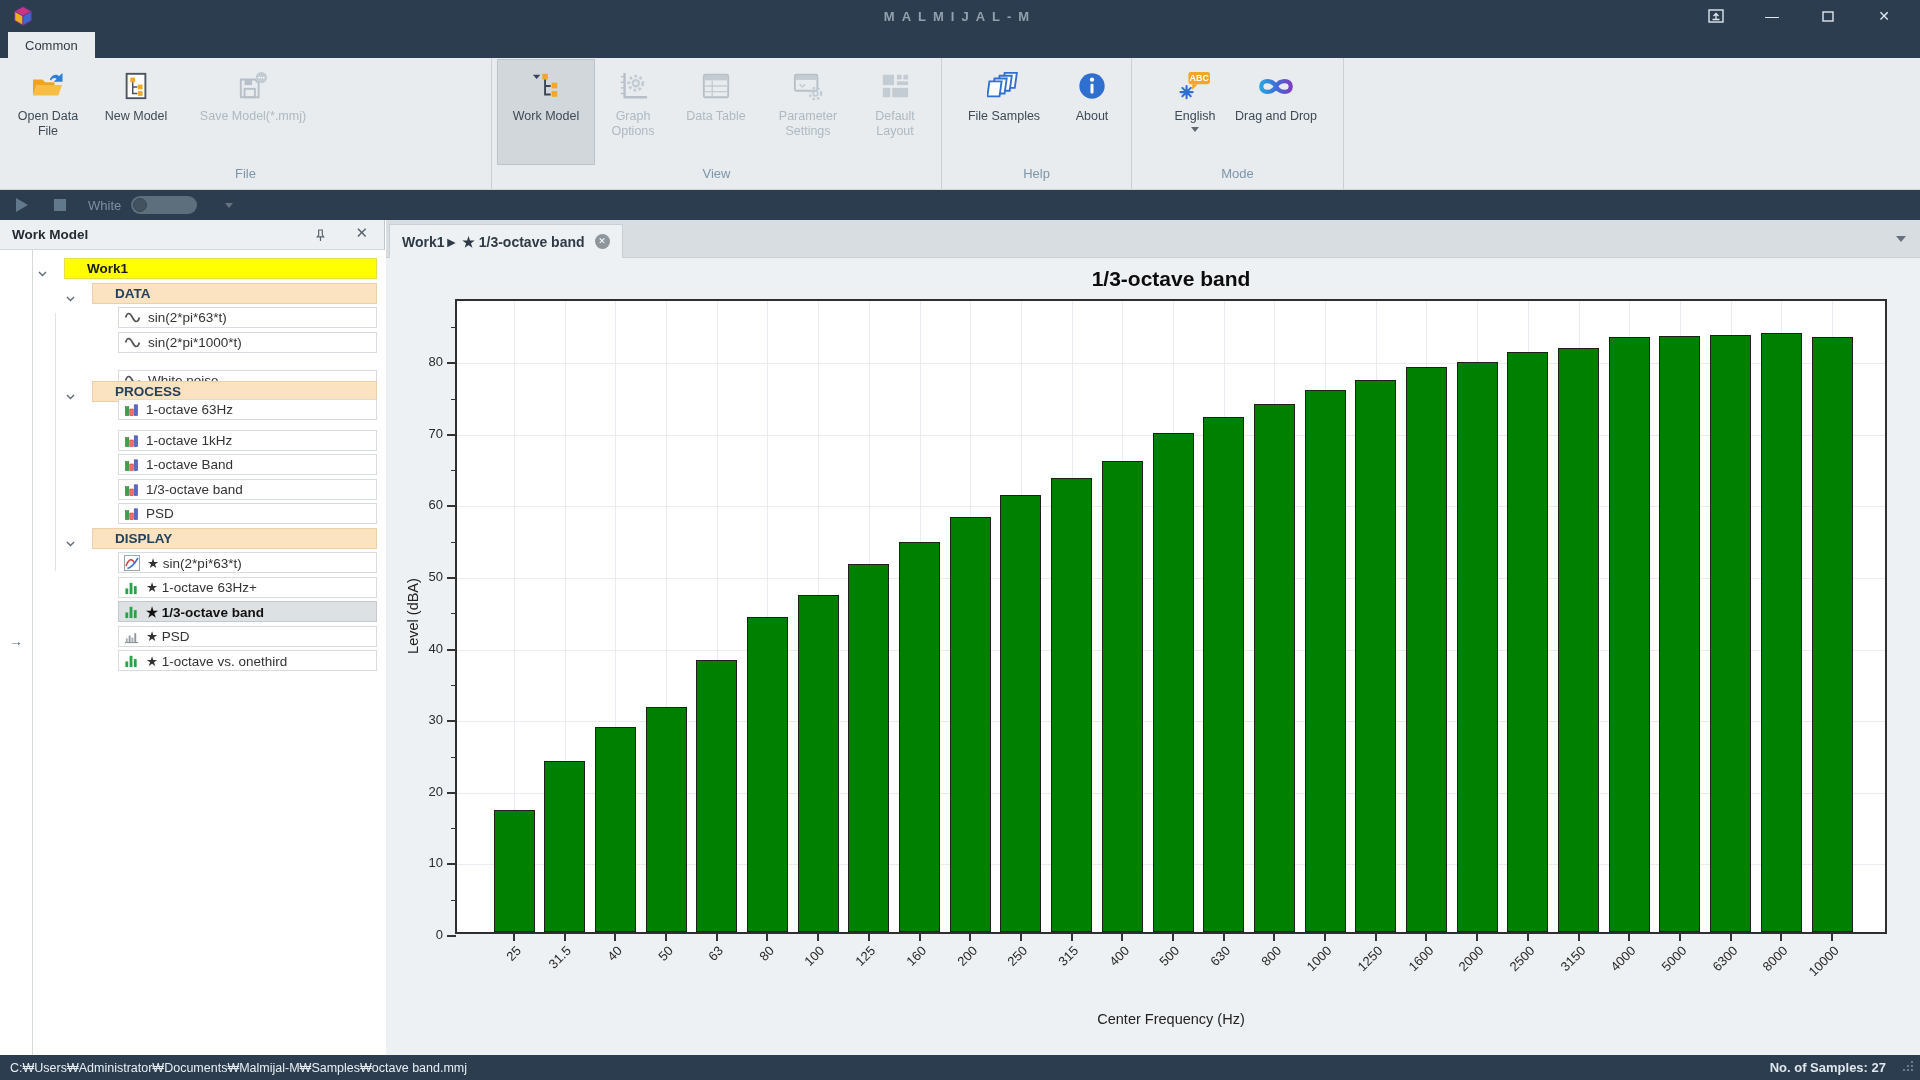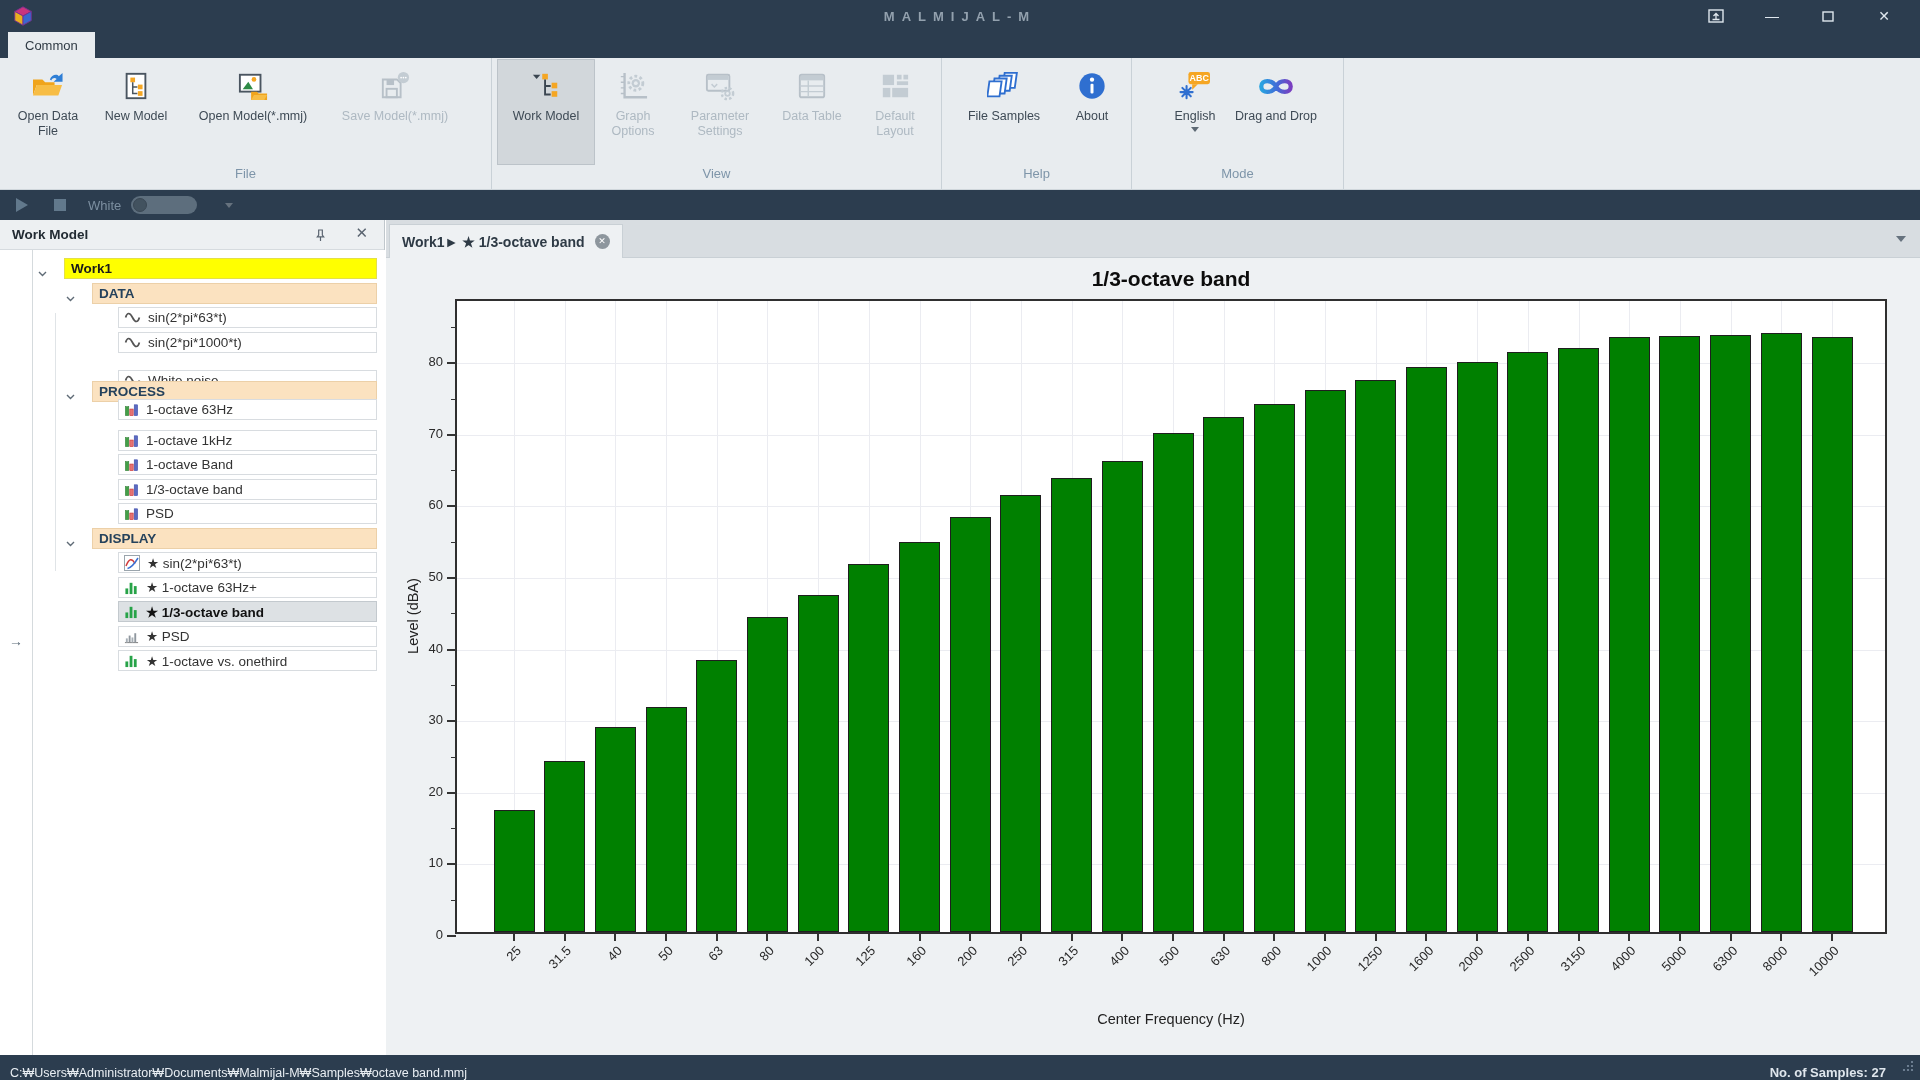--- a/index.html
+++ b/index.html
@@ -48,21 +48,21 @@
   .lp-title { font-size:13.5px; font-weight:bold; color:#222b33; margin-left:12px; }
   .lp-pin { position:absolute; right:58px; top:8px; cursor:default; }
   .lp-close { position:absolute; right:16px; top:4px; color:#5a6470; font-size:15px; cursor:default; }
   .tree { position:absolute; left:0; top:30px; width:385px; bottom:0; background:#fff; }
   .gutter-line { position:absolute; left:32px; top:0; bottom:0; width:1px; background:#d5dadd; }
   .guide2 { position:absolute; left:55px; top:63px; height:258px; width:1px; background:#e0e4e7; }
   .cur-arrow { position:absolute; left:9px; color:#5a6a78; font-size:14px; }
   .trow { position:absolute; height:21px; display:flex; align-items:center; }
   .tbox { position:absolute; left:0; top:0; right:0; bottom:0; border:1px solid #d8dce0; background:#fff; display:flex; align-items:center; }
   .trow .chev { position:absolute; left:-26px; top:5px; }
-  .tbox .tlabel { font-size:13.5px; color:#333; margin-left:6px; white-space:nowrap; }
+  .tbox .tlabel { font-size:13.5px; color:#333; margin-left:22px; white-space:nowrap; }
   .tbox .ticon { margin-left:5px; display:flex; align-items:center; }
   .tbox .ticon + .tlabel { margin-left:7px; }
   .trow.root  { left:64px; width:313px; }
   .trow.sect  { left:92px; width:285px; }
   .trow.leaf  { left:118px; width:259px; }
   .trow.root .tbox { background:#ffff00; border-color:#e3df4a; }
   .trow.root .tlabel { font-weight:bold; color:#1a1a1a; }
   .trow.sect .tbox { background:#fbe2c0; border-color:#ecd0a8; }
   .trow.sect .tlabel { font-weight:bold; color:#25425c; }
   .trow.selected .tbox { background:#dde1e4; border-color:#c3c9ce; }
@@ -87,21 +87,21 @@
   .vgrid { top:0; bottom:0; width:1px; background:#ebecf1; z-index:1; }
   .bar { bottom:0; width:41px; background:#008000; border:1.5px solid #1f1f1f; z-index:2; }
   .ytick { left:-10px; width:9px; height:2px; background:#333; }
   .ytick.minor { left:-6px; width:5px; height:1px; }
   .ylabel { left:-64px; width:50px; text-align:right; font-size:13px; color:#2a2a2a; }
   .xtick { bottom:-9px; height:7px; width:2px; background:#333; }
   .xlab-anchor { top:100%; margin-top:11px; width:0; height:0; }
   .xlab-anchor span { position:absolute; right:1px; top:0; transform-origin:100% 0; transform:rotate(-45deg); font-size:13px; color:#2a2a2a; white-space:nowrap; }
 
   
-  .statusbar { position:absolute; left:0; bottom:0; width:1920px; height:25px; background:#2c3d4f; display:flex; align-items:flex-end; }
+  .statusbar { position:absolute; left:0; bottom:0; width:1920px; height:25px; background:#2c3d4f; display:flex; align-items:center; }
   .sb-path { color:#e9eef3; font-size:12.5px; margin-left:10px; }
   .sb-right { position:absolute; right:34px; color:#dfe6ec; font-size:13px; font-weight:bold; }
   .sb-grip { position:absolute; right:6px; bottom:4px; cursor:default; }
 </style>
 </head>
 <body>
 
 <div class="app">
 
   <div class="titlebar">
@@ -153,32 +153,20 @@
             <svg viewBox="0 0 32 32" width="30" height="30">
               <rect x="6" y="3" width="20" height="26" fill="#fff" stroke="#4a5560" stroke-width="2"></rect>
               <rect x="10" y="7" width="5" height="5" fill="#f5a623"></rect>
               <path d="M12.5 12 v12 h5 M12.5 17 h5" stroke="#4a5560" fill="none" stroke-width="1.6"></path>
               <rect x="18" y="14.5" width="5" height="5" fill="#f5a623"></rect>
               <rect x="18" y="21.5" width="5" height="5" fill="#f5a623"></rect>
             </svg>
           </span>
           <span class="rlb">New Model</span>
         </div>
-        <div class="rbtn" style="width:142px">
-          <span class="ric">
-            <svg viewBox="0 0 34 32" width="32" height="30">
-              <rect x="3" y="4" width="22" height="18" fill="#fff" stroke="#4a5560" stroke-width="2"></rect>
-              <circle cx="18" cy="9" r="2.5" fill="#f5a623"></circle>
-              <path d="M6 19.5 l6-8 5 8 z" fill="#2e8b46"></path>
-              <path d="M15 22 h6 l2 2 h9 v7 h-17 z" fill="#f0a41c"></path>
-              <path d="M15 31 l3 -5.5 h14 L29 31 z" fill="#f7bd45"></path>
-            </svg>
-          </span>
-          <span class="rlb">Open Model(*.mmj)</span>
-        </div>
         <div class="rbtn disabled" style="width:142px">
           <span class="ric">
             <svg viewBox="0 0 34 32" width="32" height="30">
               <path d="M4 9 h15 l4 4 v15 H4 z" fill="none" stroke="#b7c0c8" stroke-width="2"></path>
               <rect x="8" y="9" width="8" height="6" fill="#b7c0c8"></rect>
               <rect x="8" y="19" width="11" height="9" fill="none" stroke="#b7c0c8" stroke-width="2"></rect>
               <circle cx="26" cy="7" r="6" fill="#c3ccd3"></circle>
               <circle cx="23.5" cy="7" r="0.9" fill="#fff"></circle>
                 <circle cx="26" cy="7" r="0.9" fill="#fff"></circle>
                 <circle cx="28.5" cy="7" r="0.9" fill="#fff"></circle>
@@ -209,42 +197,42 @@
             <svg viewBox="0 0 32 32" width="30" height="30">
               <path d="M7 2 v26 h24" stroke="#b7c0c8" stroke-width="2.5" fill="none"></path>
               <path d="M7 6 h-4 M7 12 h-4 M7 18 h-4 M7 24 h-4" stroke="#b7c0c8" stroke-width="1.5"></path>
               <circle cx="19" cy="13" r="7.5" fill="none" stroke="#c3ccd3" stroke-width="3" stroke-dasharray="3 2.6"></circle>
               <circle cx="19" cy="13" r="4.5" fill="#c3ccd3"></circle>
                 <circle cx="19" cy="13" r="2" fill="#e8ecef"></circle>
             </svg>
           </span>
           <span class="rlb">Graph Options</span>
         </div>
+        <div class="rbtn disabled" style="width:88px">
+          <span class="ric">
+            <svg viewBox="0 0 32 32" width="30" height="30">
+              <rect x="3" y="4" width="26" height="24" rx="2" fill="none" stroke="#b7c0c8" stroke-width="2"></rect>
+              <rect x="4" y="5" width="24" height="5" fill="#c3ccd3"></rect>
+              <path d="M12 10 v17 M3 16 h26 M3 22 h26" stroke="#c3ccd3" stroke-width="1.5"></path>
+            </svg>
+          </span>
+          <span class="rlb">Data Table</span>
+        </div>
         <div class="rbtn disabled" style="width:96px">
           <span class="ric">
             <svg viewBox="0 0 32 32" width="30" height="30">
               <rect x="2" y="4" width="24" height="17" rx="1.5" fill="none" stroke="#b7c0c8" stroke-width="2"></rect>
               <rect x="3" y="5" width="22" height="4.5" fill="#c3ccd3"></rect>
               <path d="M7 14 l3 3 3 -3" stroke="#c3ccd3" fill="none" stroke-width="1.6"></path>
               <circle cx="24" cy="24" r="6" fill="none" stroke="#c3ccd3" stroke-width="2.6" stroke-dasharray="2.6 2.3"></circle>
               <circle cx="24" cy="24" r="3.4" fill="#c3ccd3"></circle>
                 <circle cx="24" cy="24" r="1.5" fill="#e8ecef"></circle>
             </svg>
           </span>
           <span class="rlb">Parameter Settings</span>
-        </div>
-        <div class="rbtn disabled" style="width:88px">
-          <span class="ric">
-            <svg viewBox="0 0 32 32" width="30" height="30">
-              <rect x="3" y="4" width="26" height="24" rx="2" fill="none" stroke="#b7c0c8" stroke-width="2"></rect>
-              <rect x="4" y="5" width="24" height="5" fill="#c3ccd3"></rect>
-              <path d="M12 10 v17 M3 16 h26 M3 22 h26" stroke="#c3ccd3" stroke-width="1.5"></path>
-            </svg>
-          </span>
-          <span class="rlb">Data Table</span>
         </div>
         <div class="rbtn disabled" style="width:78px">
           <span class="ric">
             <svg viewBox="0 0 32 32" width="30" height="30">
               <rect x="3" y="4" width="12" height="11" fill="#c3ccd3"></rect>
               <rect x="18" y="4" width="5" height="5" fill="#c3ccd3"></rect>
                 <rect x="25" y="4" width="5" height="5" fill="#c3ccd3"></rect>
               <rect x="18" y="11" width="12" height="4" fill="#c3ccd3"></rect>
               <rect x="3" y="18" width="8" height="10" fill="#c3ccd3"></rect>
                 <rect x="13" y="18" width="17" height="10" fill="#c3ccd3"></rect>

